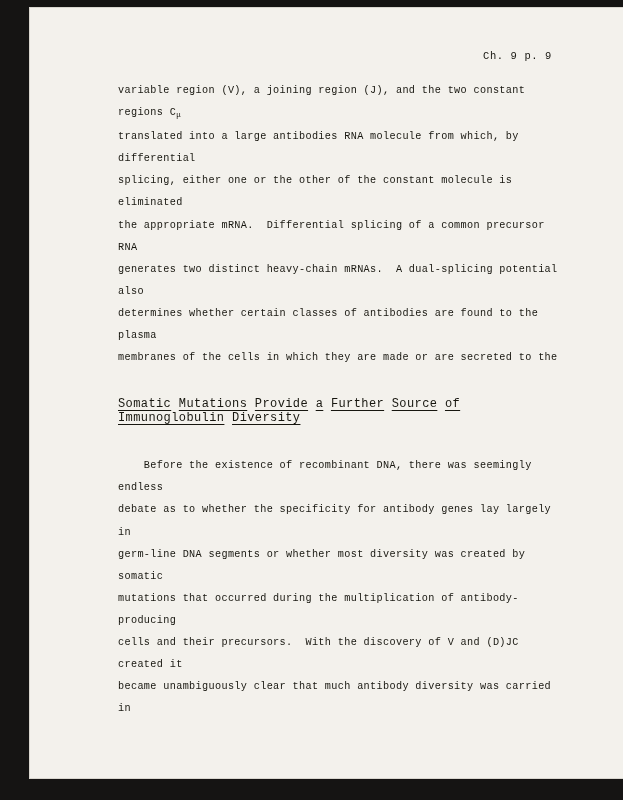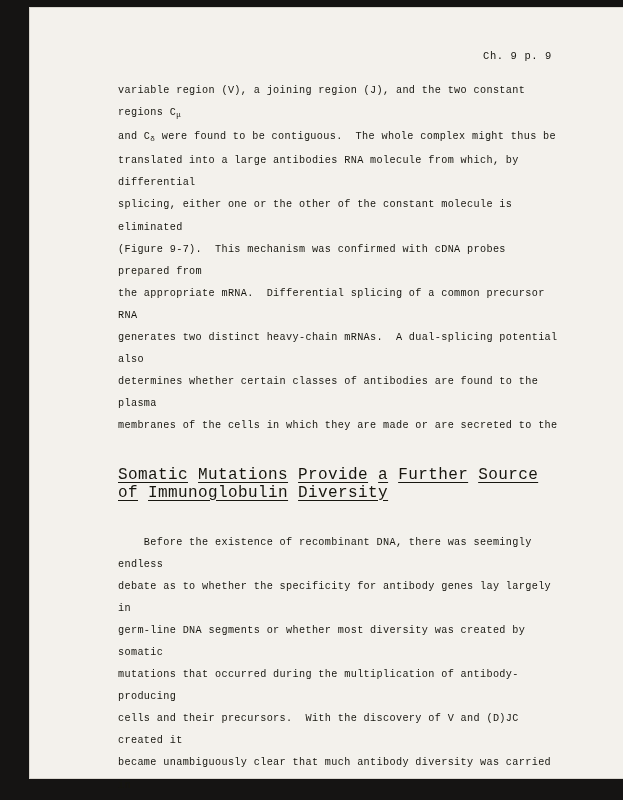--- a/index.html
+++ b/index.html
@@ -48,21 +48,21 @@
     font-family: "Liberation Mono", monospace;
     font-size: 10.2px;
     line-height: 22.1px;
     letter-spacing: 0.35px;
     color: #17160f;
     text-align: left;
     white-space: pre-wrap;
   }
   .section-heading {
     font-family: "Liberation Mono", monospace;
-    font-size: 16px;
+    font-size: 12px;
     letter-spacing: 0.4px;
     color: #17160f;
     margin-top: 28px;
     margin-bottom: 30px;
     white-space: pre-wrap;
   }
   .section-heading span.w {
     text-decoration: underline;
     text-underline-offset: 2.5px;
   }
@@ -79,24 +79,22 @@
 
 <div class="scan-backdrop"></div>
 
 <div class="page-sheet">
   <div class="page-inner">
 
     <div class="page-header">Ch. 9 p. 9</div>
 
     <div class="body-text">
       <p><span class="line"><span>variable region (V), a joining region (J), and the two constant regions C</span><sub>μ</sub></span></p>
-      <p><span class="line"><span>and C</span><sub>δ</sub><span> were found to be contiguous.  The whole complex might thus be</span></span></p>
       <p><span class="line">translated into a large antibodies RNA molecule from which, by differential</span></p>
       <p><span class="line">splicing, either one or the other of the constant molecule is eliminated</span></p>
-      <p><span class="line">(Figure 9-7).  This mechanism was confirmed with cDNA probes prepared from</span></p>
       <p><span class="line">the appropriate mRNA.  Differential splicing of a common precursor RNA</span></p>
       <p><span class="line">generates two distinct heavy-chain mRNAs.  A dual-splicing potential also</span></p>
       <p><span class="line">determines whether certain classes of antibodies are found to the plasma</span></p>
       <p><span class="line">membranes of the cells in which they are made or are secreted to the</span></p>
     </div>
 
     <div class="section-heading"><span class="w">Somatic</span> <span class="w">Mutations</span> <span class="w">Provide</span> <span class="w">a</span> <span class="w">Further</span> <span class="w">Source</span> <span class="w">of</span> <span class="w">Immunoglobulin</span> <span class="w">Diversity</span></div>
 
     <div class="body-text">
       <p><span class="line">    Before the existence of recombinant DNA, there was seemingly endless</span></p>

